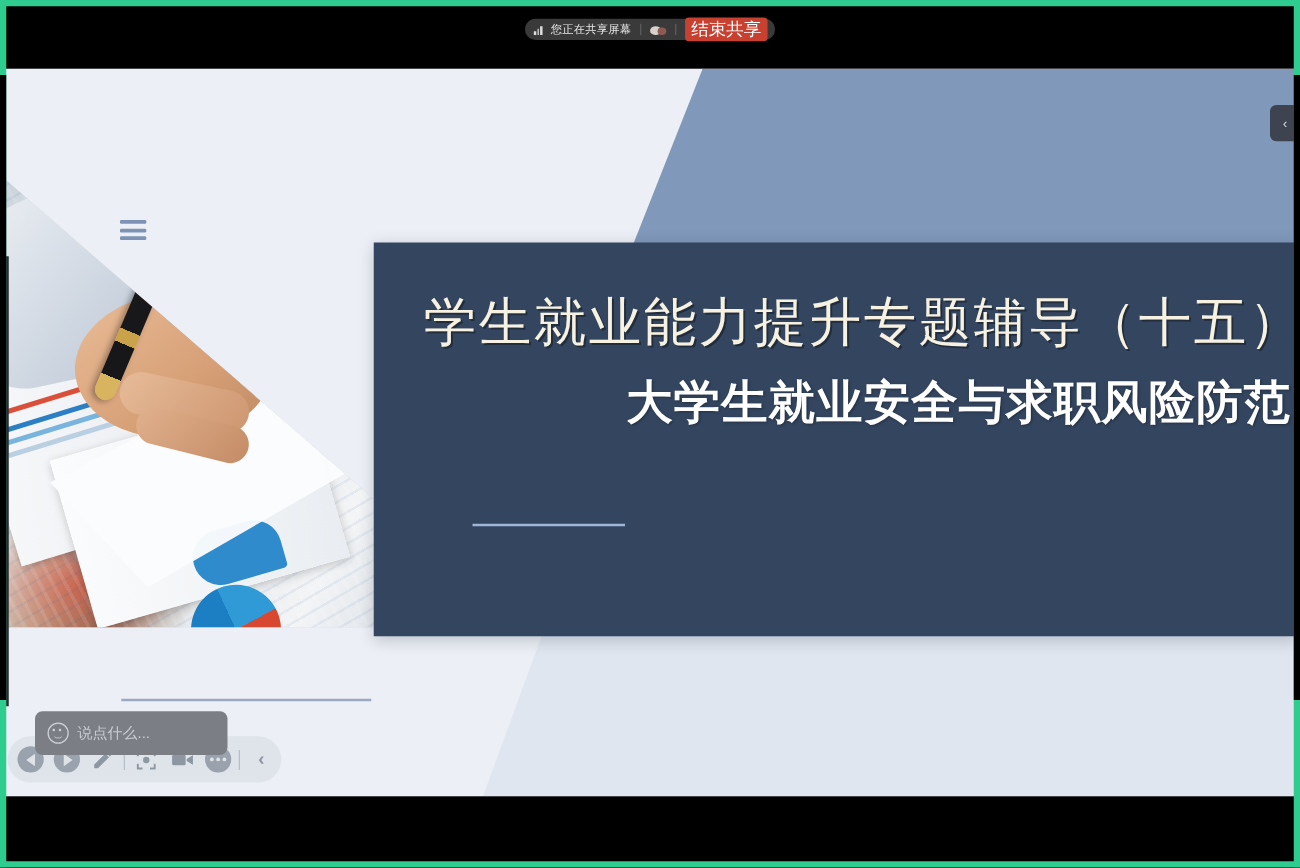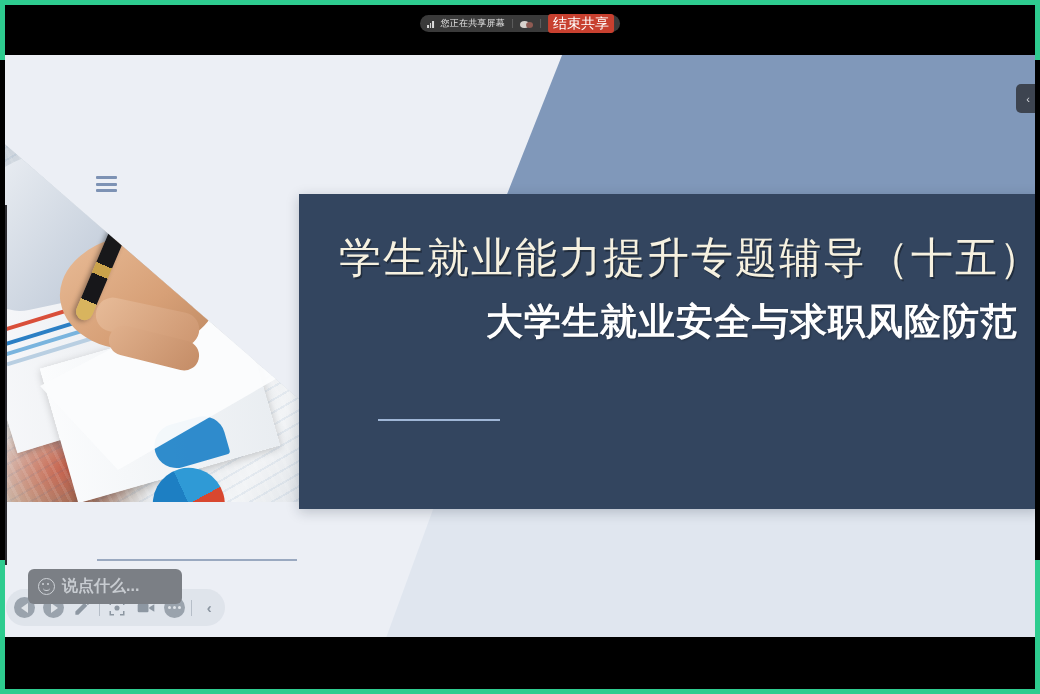--- a/index.html
+++ b/index.html
@@ -203,21 +203,21 @@
     text-align:right;
   }
   .t-main{
     position:absolute; left:40px; top:36px; width:670px;
     font-family:"Liberation Serif", serif;
     font-size:42px; font-weight:400; color:#f6f1e0;
     letter-spacing:2px; white-space:nowrap;
     text-shadow: 1.5px 1.5px 0 rgba(0,0,0,.35);
   }
   .t-sub{
-    position:absolute; left:99px; top:103px; width:620px;
+    position:absolute; left:114px; top:103px; width:620px;
     font-family:"Liberation Sans", sans-serif;
     font-size:37px; font-weight:bold; color:#ffffff;
     letter-spacing:1px; white-space:nowrap;
     text-shadow: 1px 1px 2px rgba(0,0,0,.3);
   }
   .t-rule{
     position:absolute; left:79px; top:225px; width:122px; height:2px;
     background:#9fb6d6;
   }
   .t-presenter{
@@ -260,21 +260,21 @@
     position:absolute; left:28px; top:514px; width:144px; height:35px;
     background:#7b7f85; border-radius:6px;
     display:flex; align-items:center; gap:7px; padding-left:10px;
     z-index:46;
   }
   .smiley{
     width:15px;height:15px;border-radius:50%;border:1.4px solid #cfd3d8;position:relative;flex:none;
   }
   .smiley::before{content:"";position:absolute;left:3px;top:4px;width:2px;height:2px;border-radius:50%;background:#cfd3d8;box-shadow:5px 0 0 #cfd3d8;}
   .smiley::after{content:"";position:absolute;left:3.5px;top:8px;width:7px;height:3px;border-bottom:1.4px solid #cfd3d8;border-radius:0 0 5px 5px;}
-  .comment-text{font-size:16px;color:#c8ccd1;white-space:nowrap;font-weight:bold;}
+  .comment-text{font-size:12px;color:#c8ccd1;white-space:nowrap;}
 
   
   .ico svg{display:block;}
 </style>
 </head>
 <body>
 
 <div id="screen">
 
   <div id="slide">

